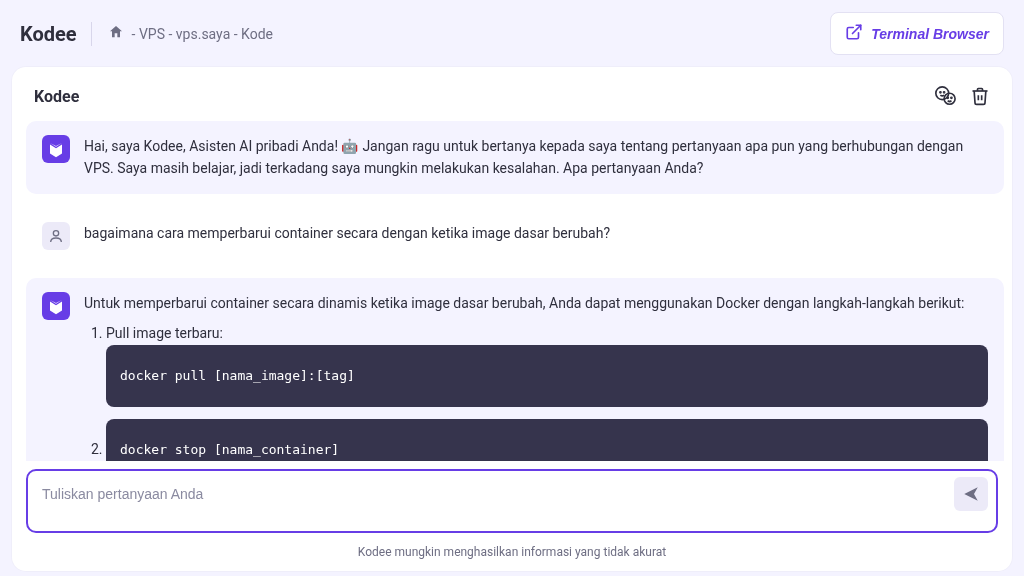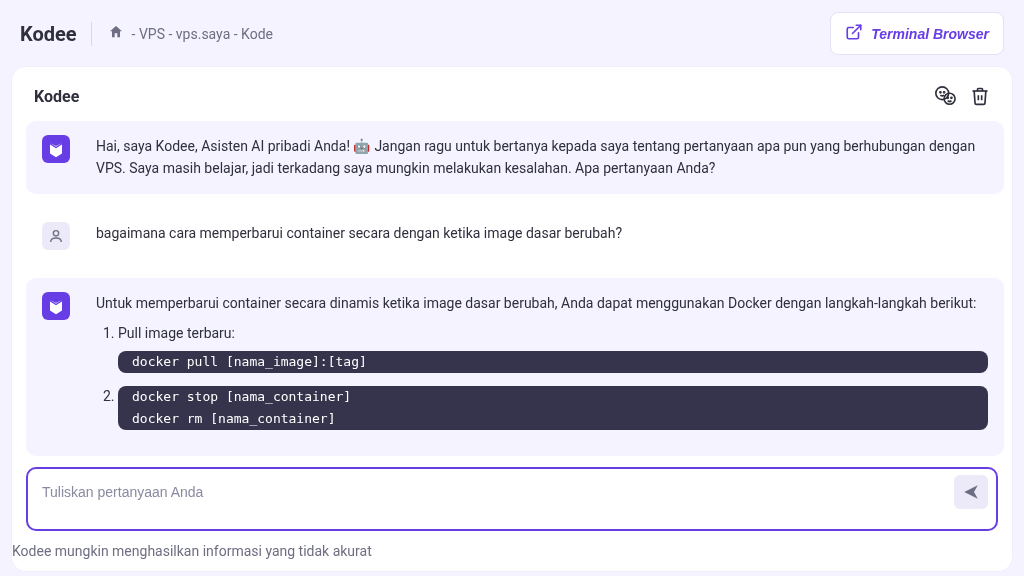--- a/index.html
+++ b/index.html
@@ -72,21 +72,21 @@
   flex: 1;
   overflow-y: scroll;
   padding: 0 6px 0 14px;
   margin-right: 2px;
 }
 .chat-scroll::-webkit-scrollbar { width: 14px; }
 .chat-scroll::-webkit-scrollbar-track { background: #f1f0f7; border-radius: 10px; }
 .chat-scroll::-webkit-scrollbar-thumb { background: #c6c4d8; border-radius: 10px; border: 3px solid #f1f0f7; }
 .msg {
   display: flex;
-  gap: 26px;
+  gap: 14px;
   padding: 14px 16px;
   border-radius: 10px;
   margin-bottom: 14px;
   font-size: 14px;
   line-height: 1.6;
   color: #2f2f3d;
 }
 .msg.ai { background: #f4f3ff; }
 .msg.user { background: transparent; }
 .avatar {
@@ -101,24 +101,24 @@
 .avatar.ai { background: #673de6; color: #fff; }
 .avatar.user { background: #eceaf8; color: #6e6e83; }
 .msg-body { flex: 1; }
 .emoji { font-size: 14px; }
 ol { list-style-position: outside; padding-left: 22px; margin-top: 8px; }
 ol li { margin-bottom: 12px; }
 pre.code {
   background: #36344d;
   color: #fff;
   border-radius: 8px;
-  padding: 0 14px;
+  padding: 20px 14px;
   font-family: ui-monospace, "SF Mono", Menlo, monospace;
   font-size: 13px;
-  margin-top: 6px;
+  margin-top: 0;
   white-space: pre-wrap;
   line-height: 1.7;
 }
 .input-row {
   margin: 8px 14px;
   border: 2px solid #673de6;
   border-radius: 10px;
   display: flex;
   align-items: center;
   padding: 6px 8px 20px 14px;
@@ -135,22 +135,22 @@
 .send-btn {
   width: 34px; height: 34px;
   background: #eceaf8;
   border: none;
   border-radius: 6px;
   display: flex; align-items: center; justify-content: center;
   cursor: pointer;
   color: #6e6e83;
 }
 .disclaimer {
-  text-align: left;
-  font-size: 14px;
+  text-align: center;
+  font-size: 12px;
   color: #6e6e83;
   padding: 4px 0 12px 0;
 }
 </style>
 </head>
 <body>
 
 <div class="topbar">
   <div class="app-name">Kodee</div>
   <div class="breadcrumb">

